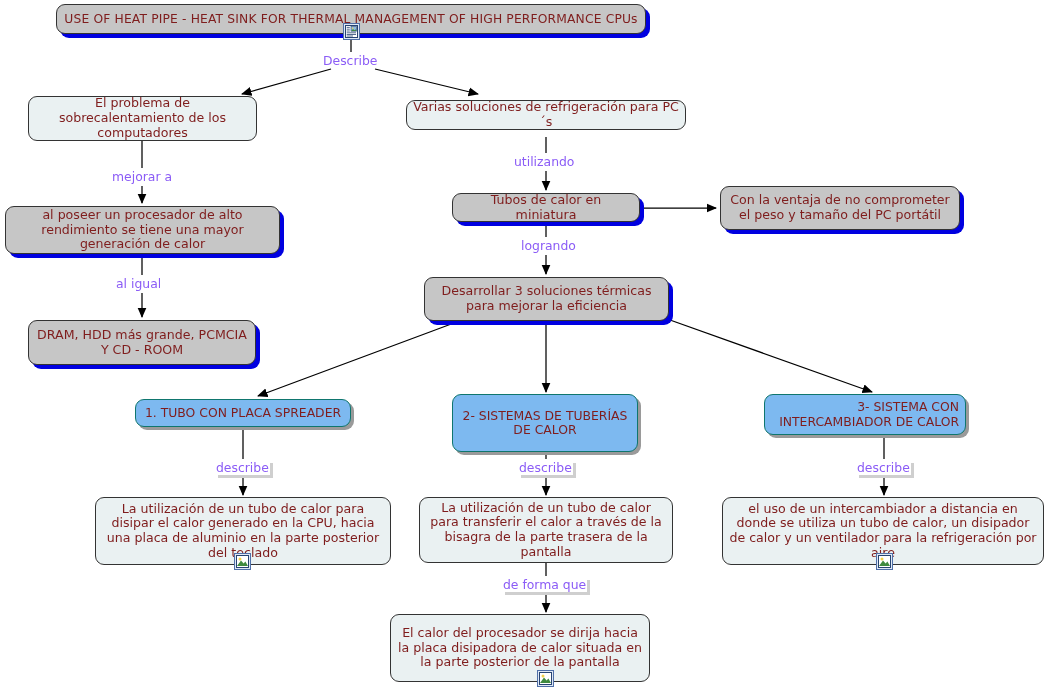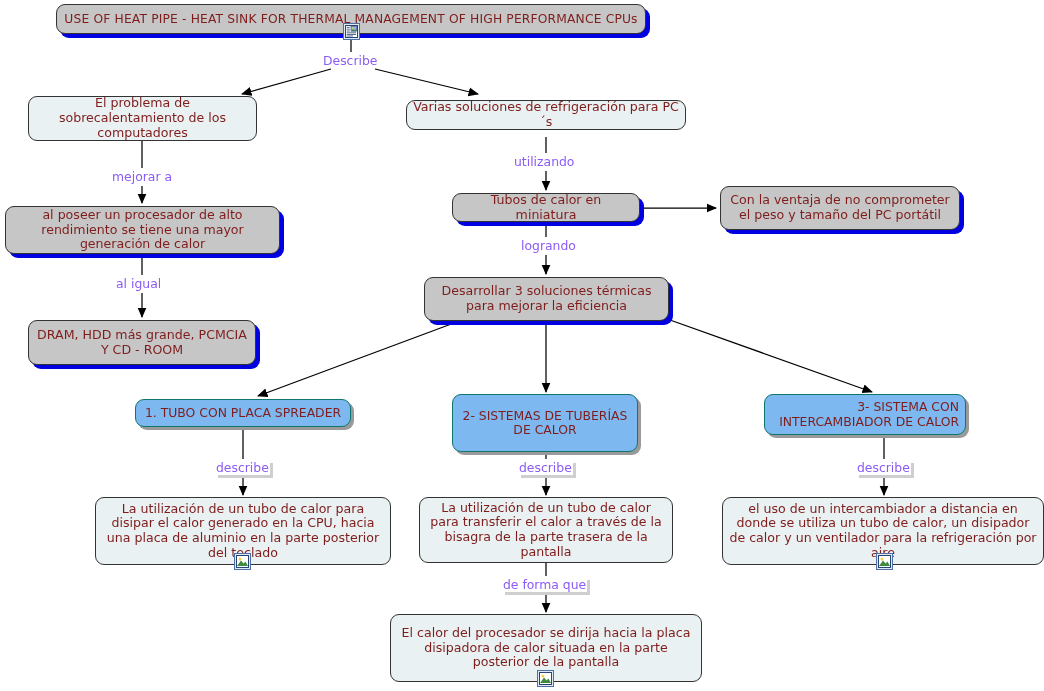--- a/index.html
+++ b/index.html
@@ -242,21 +242,21 @@
   <div class="ic" style="left:876px; top:553px;">
     <svg viewBox="0 0 13 13" aria-hidden="true">
       <rect x="0.5" y="0.5" width="12" height="12" fill="#ffffff" stroke="#274472" stroke-width="1"></rect>
       <circle cx="4" cy="4" r="1.5" fill="#f2d14b"></circle>
       <path d="M1 11 L5 5.4 L7.6 8.4 L9.4 6.6 L12 11 z" fill="#3f8a3f"></path>
     </svg>
   </div>
 
   <div class="lbl shadowed" style="left:502px; top:577px;">de forma que</div>
 
-  <div class="node n-pale" style="left:390px; top:614px; width:312px; height:68px;">
+  <div class="node n-pale" style="left:390px; top:614px; width:260px; height:68px;">
     <span class="txt">El calor del procesador se dirija hacia la placa disipadora de calor situada en la parte posterior de la pantalla</span>
   </div>
   <div class="ic" style="left:537px; top:670px;">
     <svg viewBox="0 0 13 13" aria-hidden="true">
       <rect x="0.5" y="0.5" width="12" height="12" fill="#ffffff" stroke="#274472" stroke-width="1"></rect>
       <circle cx="4" cy="4" r="1.5" fill="#f2d14b"></circle>
       <path d="M1 11 L5 5.4 L7.6 8.4 L9.4 6.6 L12 11 z" fill="#3f8a3f"></path>
     </svg>
   </div>
 

